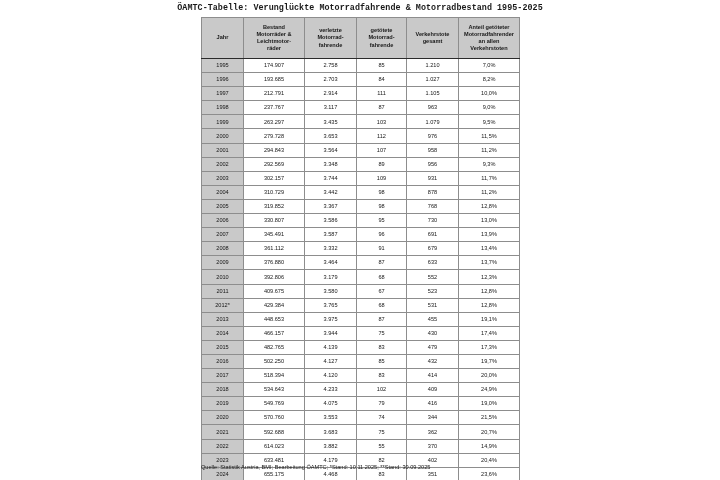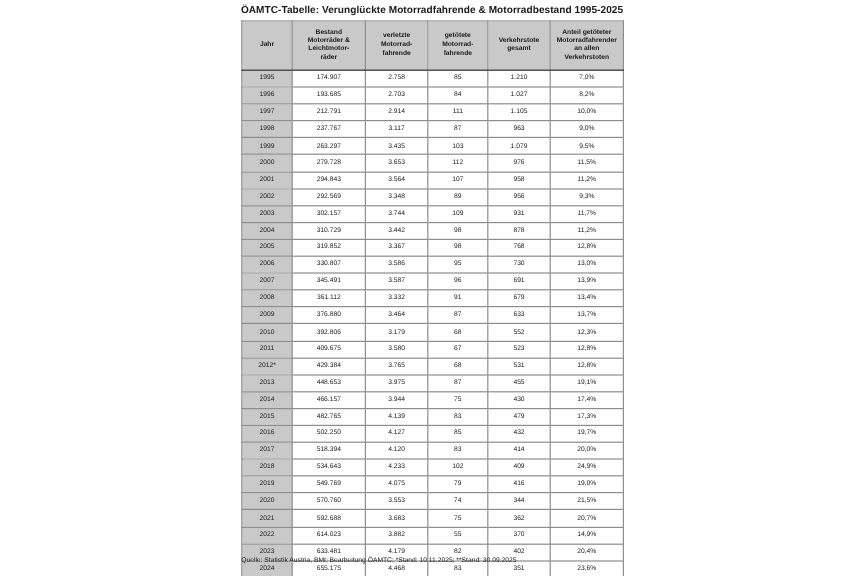--- a/index.html
+++ b/index.html
@@ -22,20 +22,21 @@
   #title {
     position: absolute;
     left: 0;
     top: 3px;
     width: 720px;
     text-align: center;
     font-size: 8.4px;
     font-weight: bold;
     color: #1a1a1a;
     letter-spacing: 0.05px;
+    font-family: Liberation Mono, monospace;
   }
   #table-wrap {
     position: absolute;
     left: 201px;
     top: 17px;
     width: 318px;
   }
   table#data-table {
     border-collapse: collapse;
     width: 318px;

